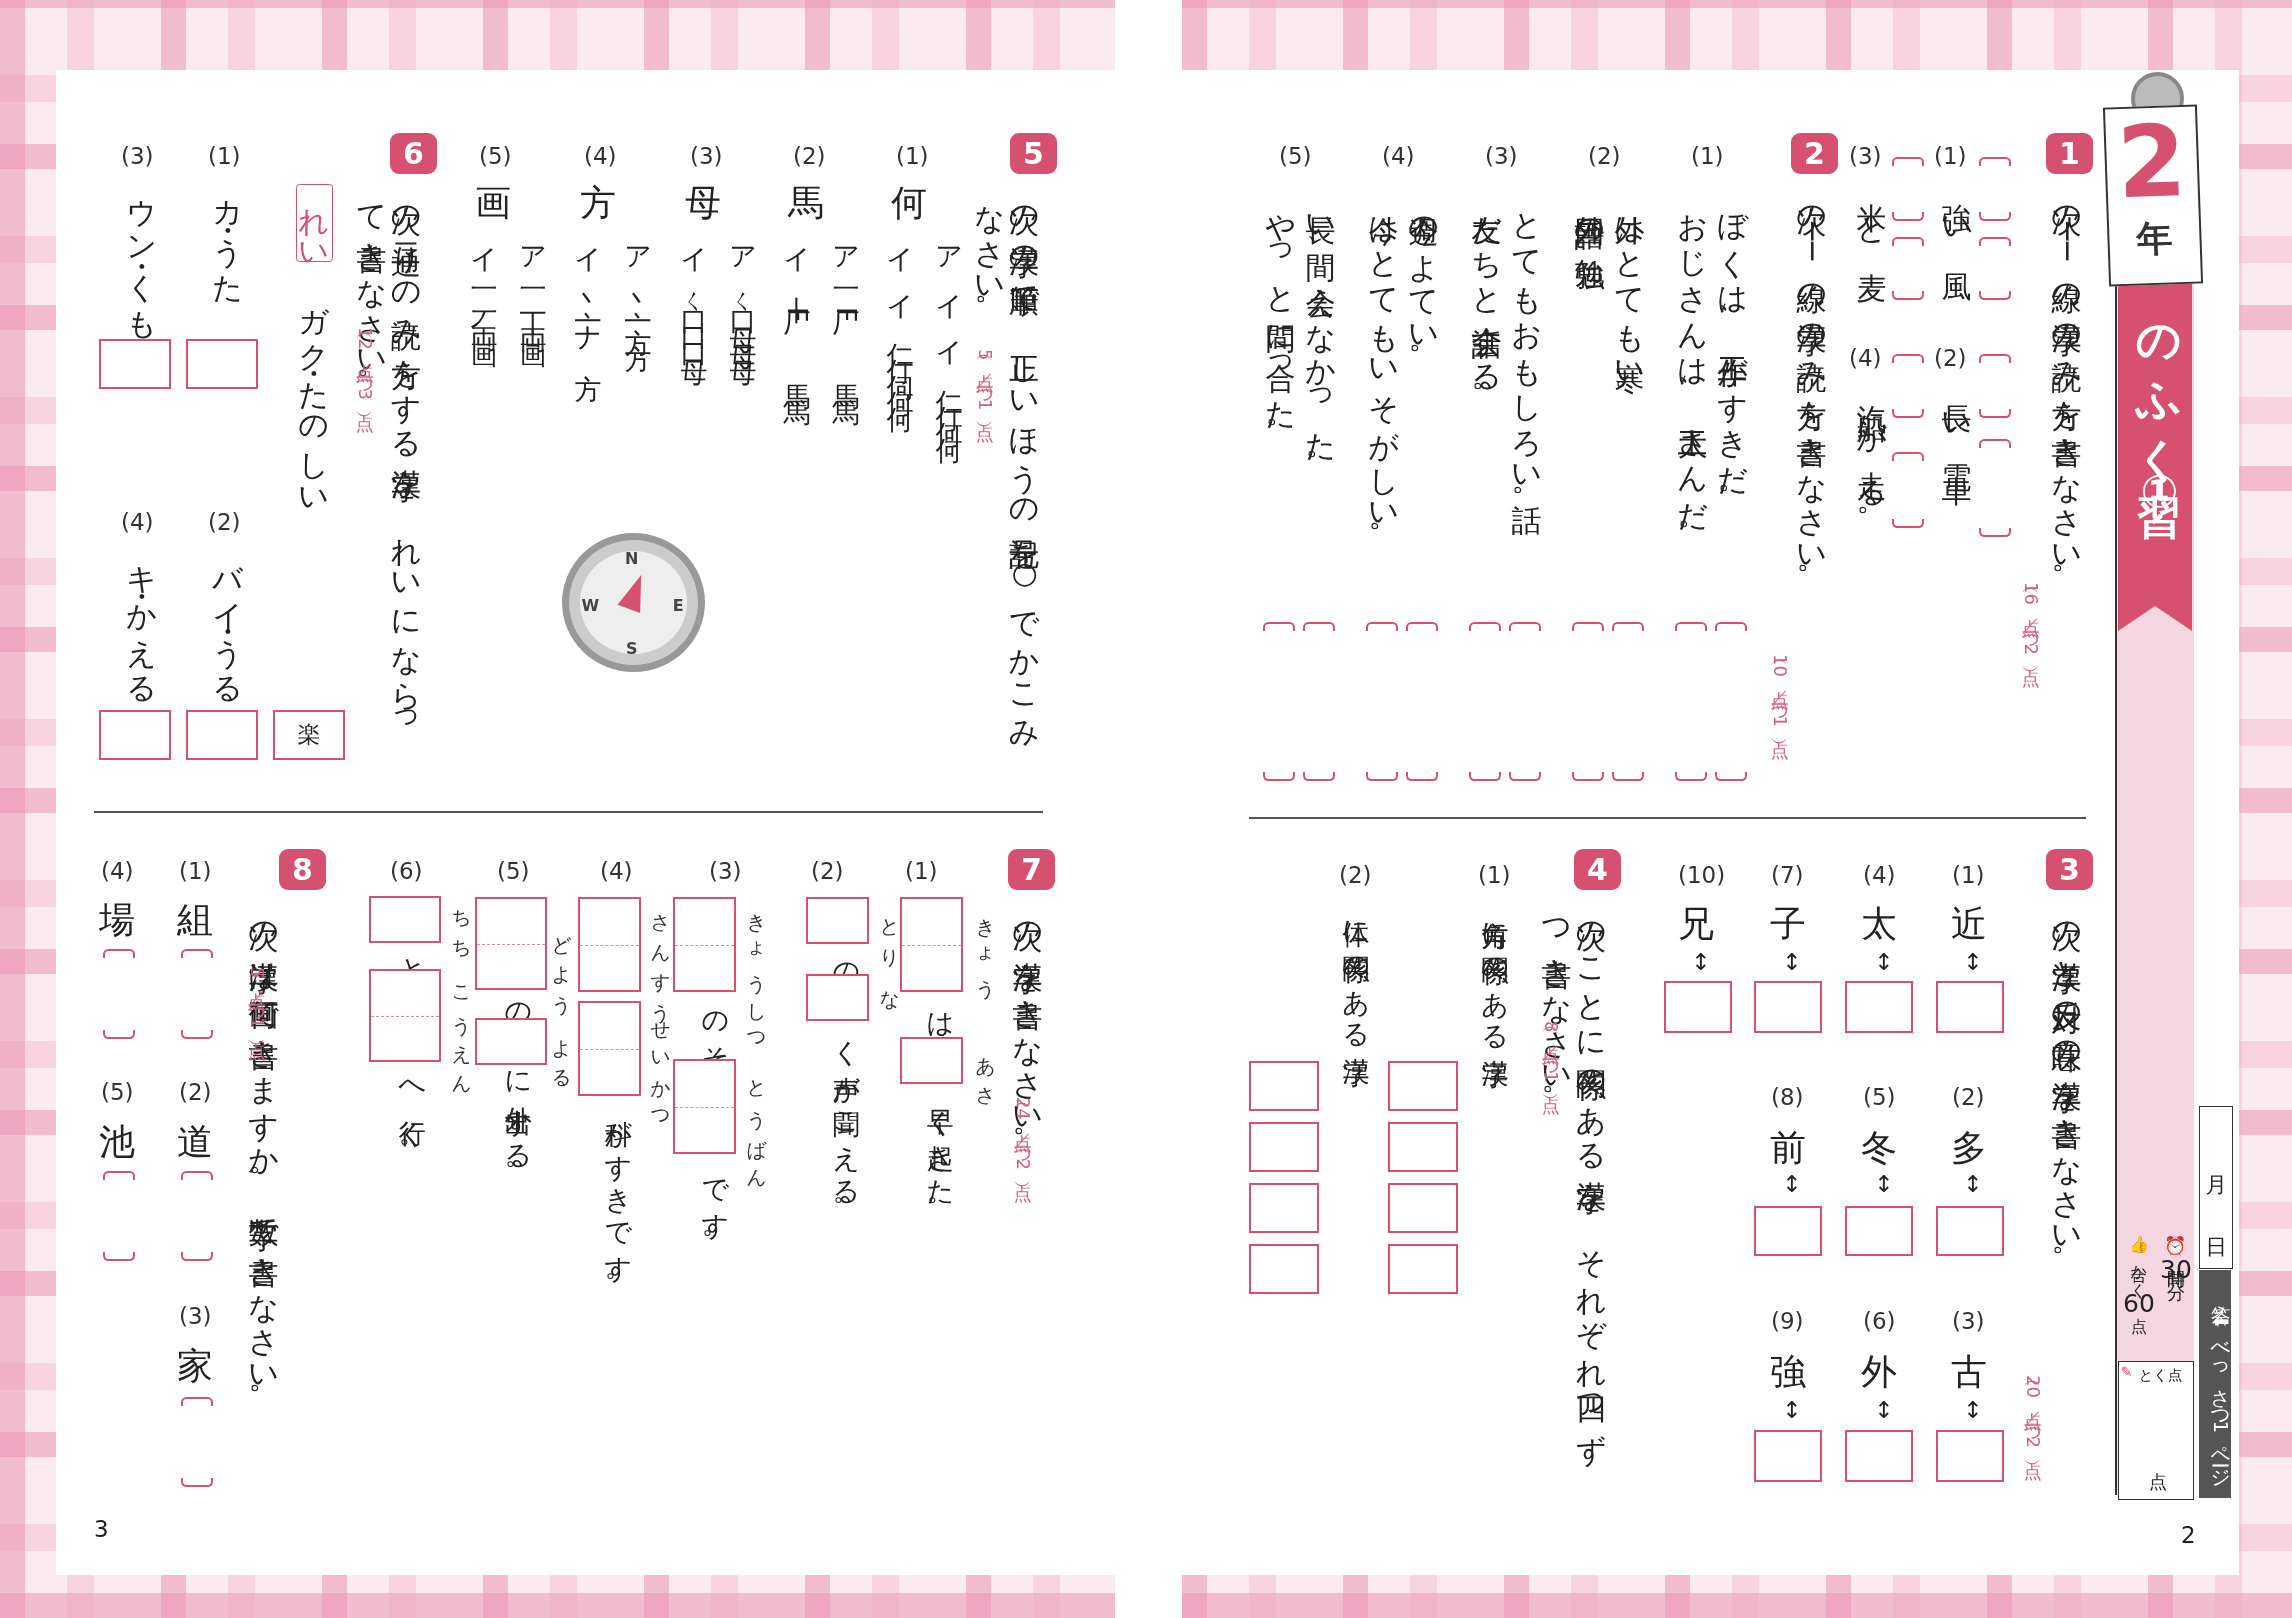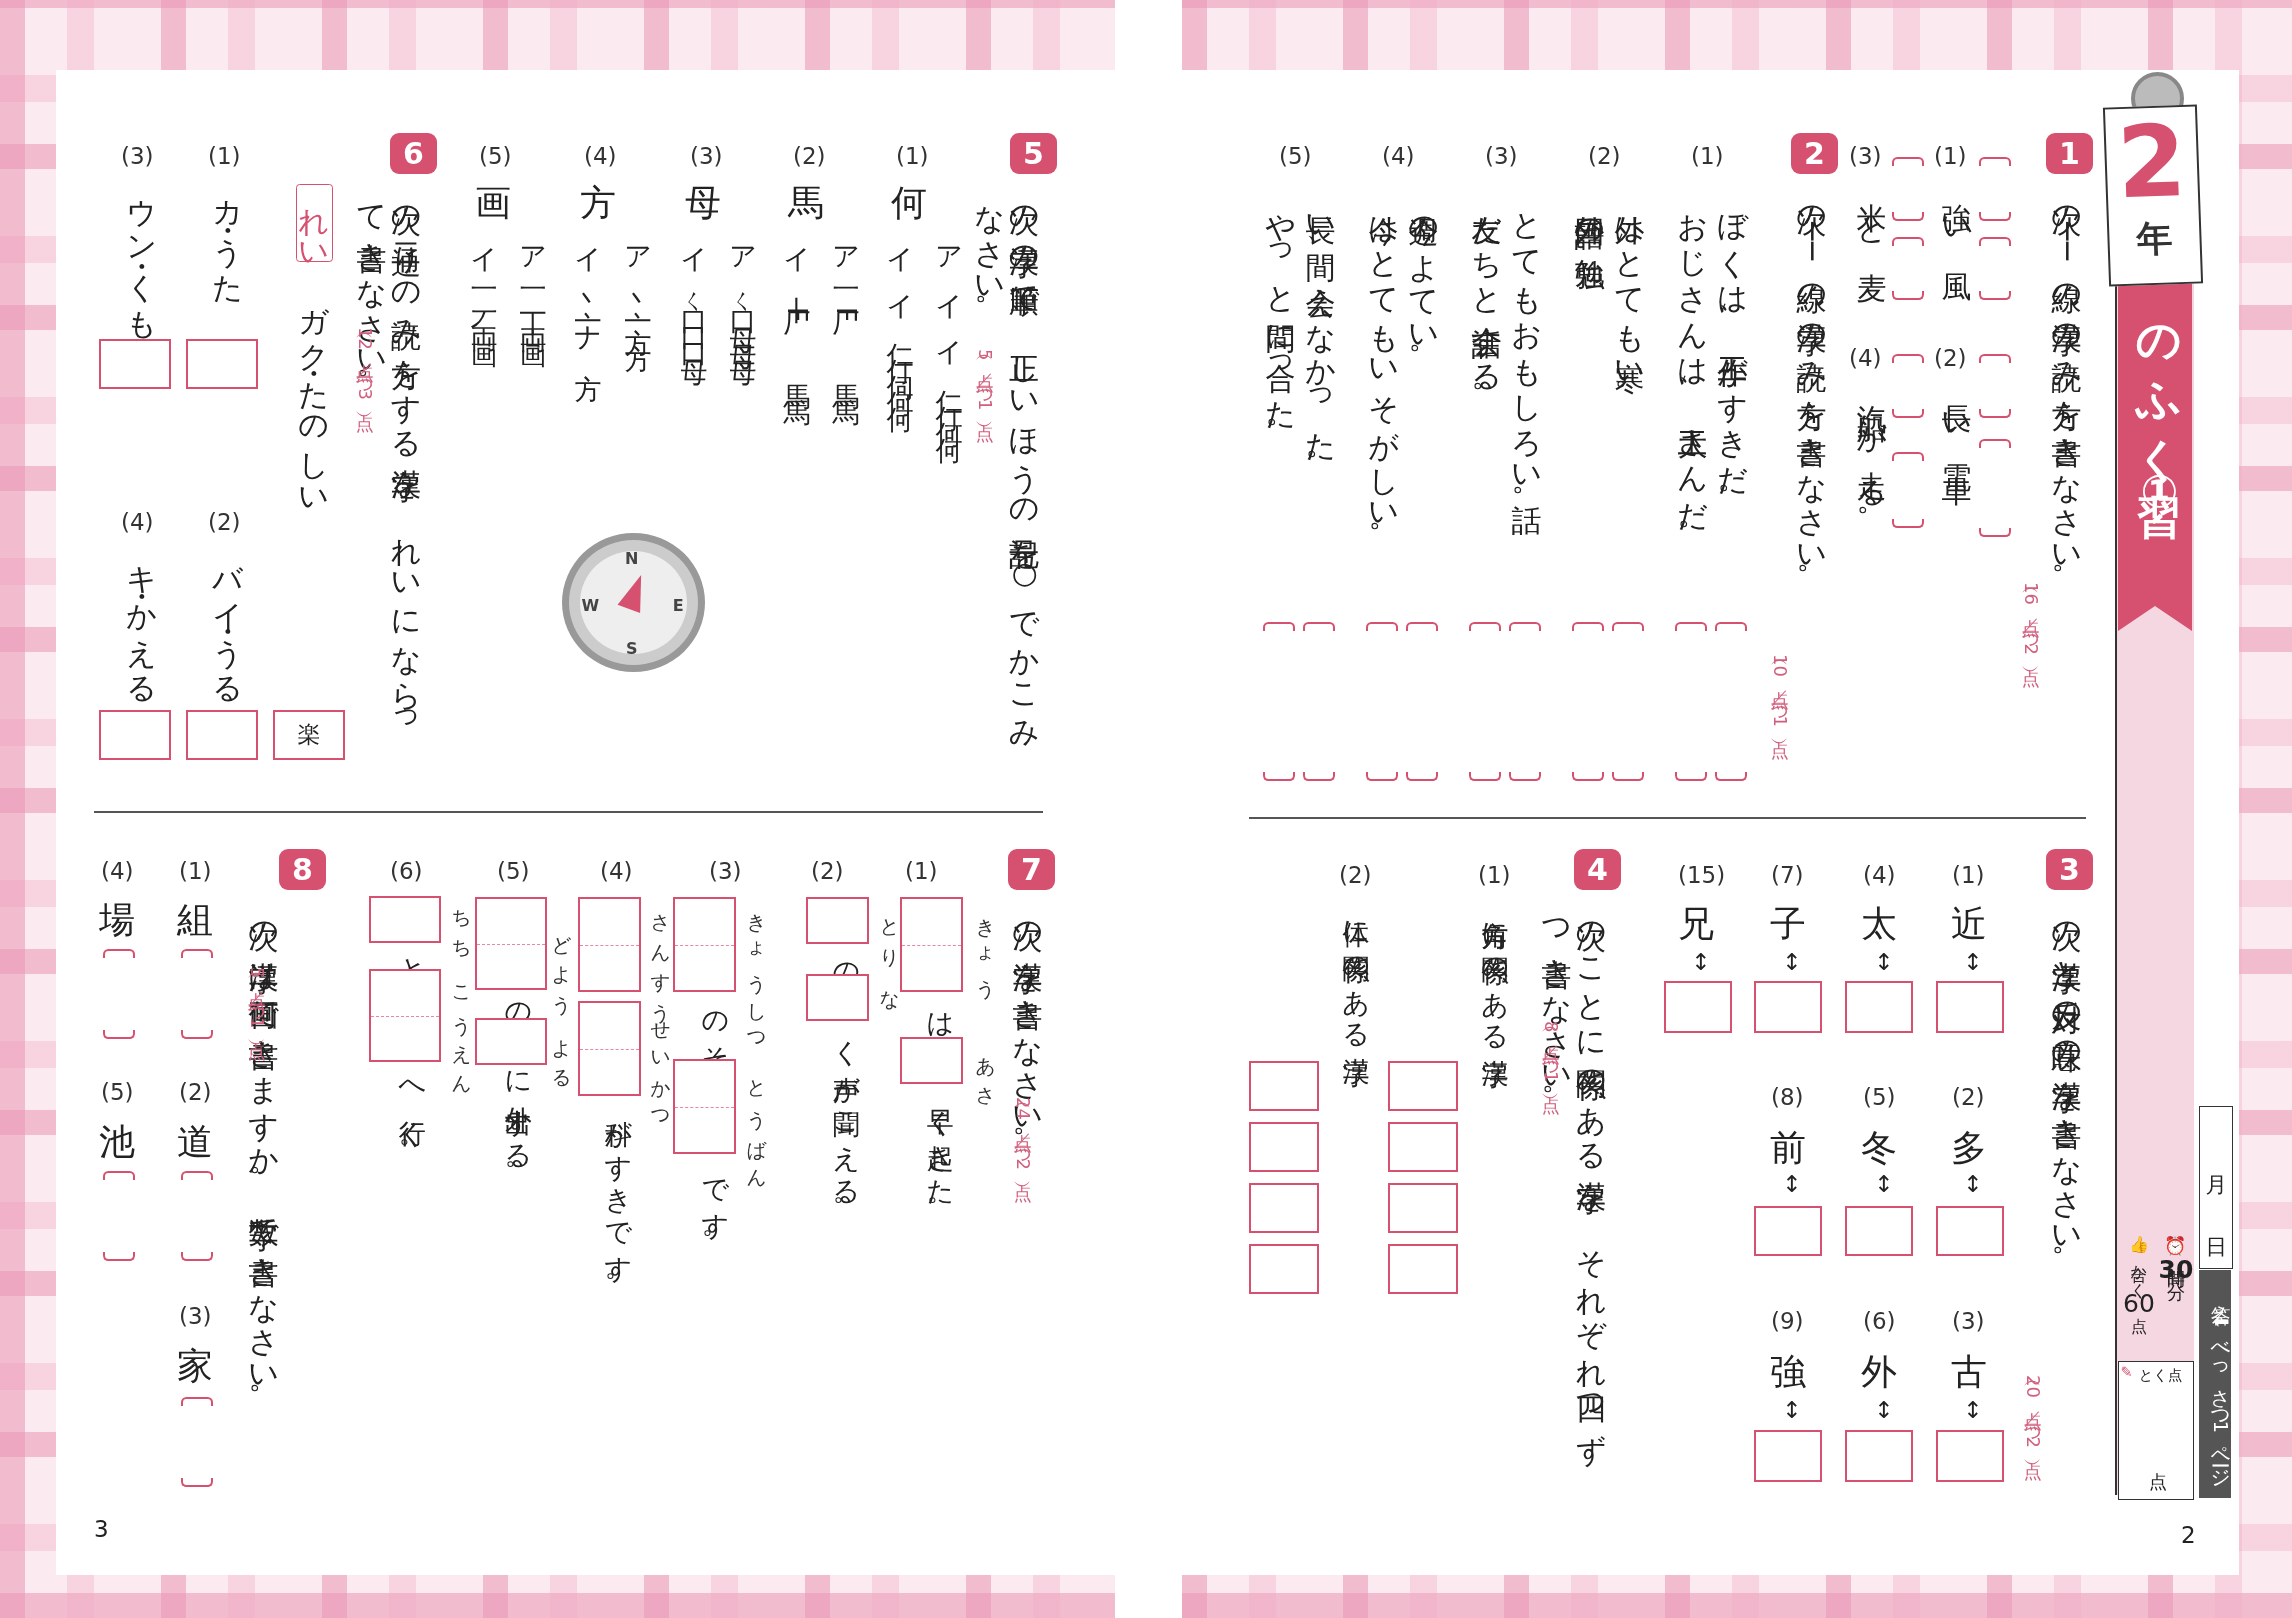--- a/index.html
+++ b/index.html
@@ -58,21 +58,21 @@
 <div style="position:absolute;left:2199px;top:1106px;width:32px;height:161px;background:#fff;border:1.8px solid #333;">
   <div style="position:absolute;top:63px;left:5.4px;font-size:21.5px;">月</div>
   <div style="position:absolute;top:125px;left:5.4px;font-size:21.5px;">日</div>
 </div>
 <div class="vt" style="left:2199px;top:1270px;width:32px;height:228px;background:#555;color:#fff;font-size:19.7px;text-align:center;">
   <span>答え⬇べっさつ1ページ</span>
 </div>
 <div style="position:absolute;left:2158px;top:1236px;width:36px;text-align:center;font-size:18px;line-height:1.1;">
   <div style="color:#d6506f;">⏰</div>
   <div style="writing-mode:vertical-rl;margin:0 auto;">時間</div>
-  <div style="font-size:25px;font-weight:bold;">30</div>
+  <div style="font-size:25px;">30</div>
   <div>分</div>
 </div>
 <div style="position:absolute;left:2121px;top:1236px;width:36px;text-align:center;font-size:16px;line-height:1.1;">
   <div style="color:#d6506f;">👍</div>
   <div style="writing-mode:vertical-rl;margin:0 auto;">合かく</div>
   <div style="font-size:25px;">60</div>
   <div>点</div>
 </div>
 <div style="position:absolute;left:2118px;top:1361px;width:74px;height:137px;background:#fff;border:1.8px solid #333;font-size:14.3px;">
   <div style="position:absolute;left:1.8px;top:1.8px;color:#d6506f;">✎</div>
@@ -190,21 +190,21 @@
 <div class="box" style="left:1754px;top:981px;width:68px;height:52px;"></div>
 <div class="num" style="left:1771px;top:1084px;">(8)</div>
 <div class="kan" style="left:1770px;top:1124px;">前</div>
 <div class="kan" style="left:1782px;top:1171px;font-size:23px;">↕</div>
 <div class="box" style="left:1754px;top:1206px;width:68px;height:50px;"></div>
 <div class="num" style="left:1771px;top:1308px;">(9)</div>
 <div class="kan" style="left:1770px;top:1348px;">強</div>
 <div class="kan" style="left:1782px;top:1397px;font-size:23px;">↕</div>
 <div class="box" style="left:1754px;top:1430px;width:68px;height:52px;"></div>
 
-<div class="num" style="left:1678px;top:862px;">(15)</div>
+<div class="num" style="left:1678px;top:862px;">(10)</div>
 <div class="kan" style="left:1678px;top:900px;">兄</div>
 <div class="kan" style="left:1691px;top:949px;font-size:23px;">↕</div>
 <div class="box" style="left:1664px;top:981px;width:68px;height:52px;"></div>
 
 <div class="badge" style="left:1574px;top:849px;">4</div>
 <div class="vt inst" style="left:1539px;top:900px;height:573px;">次のことに関係のある漢字を、それぞれ四つずつ書きなさい。</div>
 <div class="vt pts" style="left:1540px;top:1021px;">（8点／一つ1点）</div>
 <div class="num" style="left:1478px;top:862px;">(1)</div>
 <div class="vt inst" style="left:1480px;top:900px;font-size:27px;">方角に関係のある漢字</div>
 <div class="box" style="left:1388px;top:1061px;width:70px;height:50px;"></div>

